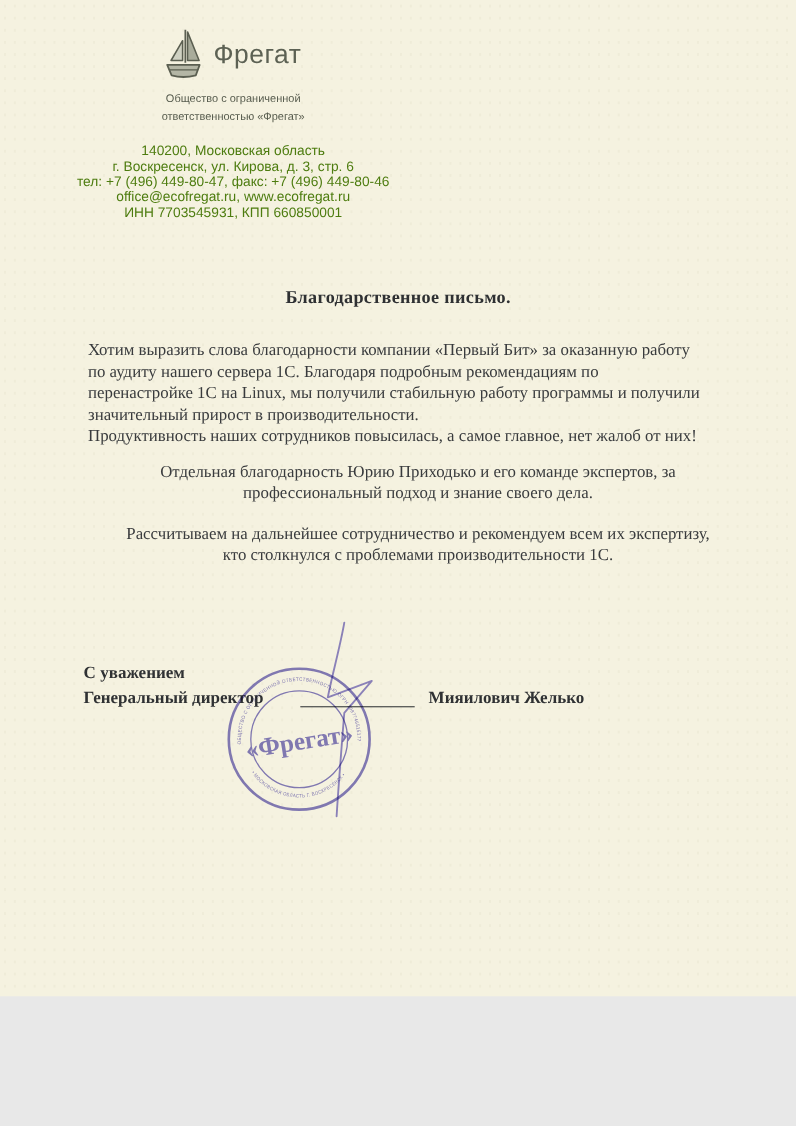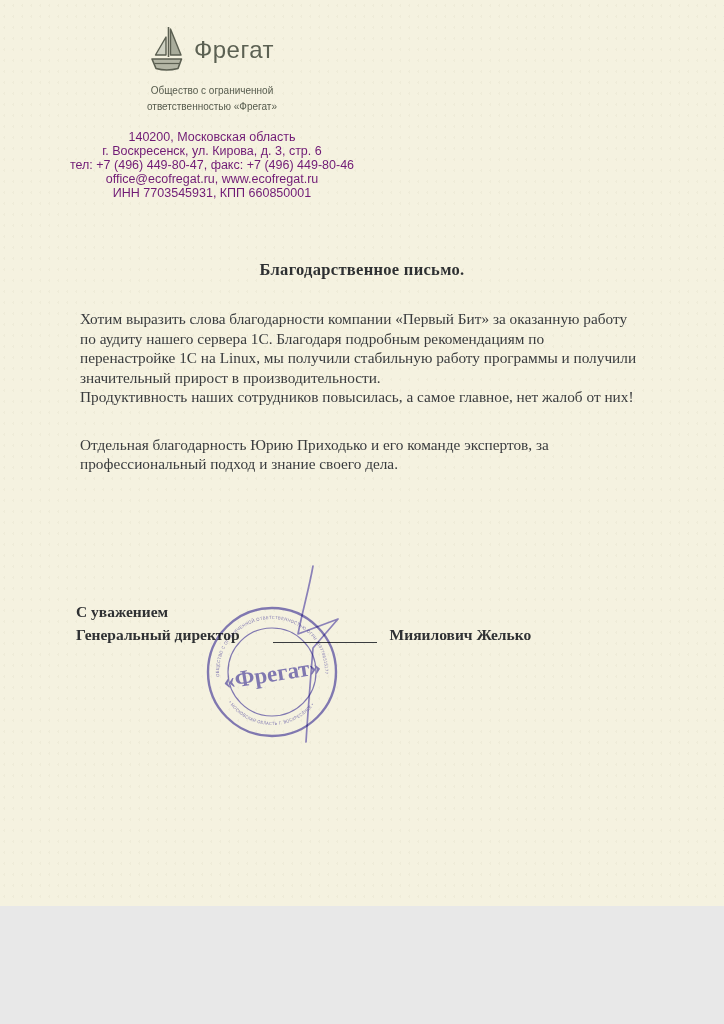--- a/index.html
+++ b/index.html
@@ -48,21 +48,21 @@
   .company-name {
     font-size: 10px;
     line-height: 16px;
     color: #565b4d;
     margin-bottom: 15px;
     white-space: pre-line;
   }
   .company-address {
     font-size: 12.5px;
     line-height: 14px;
-    color: #701a75;
+    color: #4d7c0f;
     white-space: pre-line;
   }
 
   
   .letter-title {
     position: absolute;
     top: 260px;
     left: 0;
     width: 724px;
     text-align: center;
@@ -75,23 +75,23 @@
     position: absolute;
     top: 309px;
     left: 80px;
     width: 600px;
     color: #393b3d;
     font-size: 15.3px;
     line-height: 19.5px;
   }
   .letter-body p {
     white-space: pre-line;
-    margin-bottom: 28px;
-  }
-  .letter-body p + p { margin-bottom: 17px; }
+    margin-bottom: 13px;
+  }
+  .letter-body p + p { margin-bottom: 17px; text-align: center; }
 
   
   .signature-block {
     position: absolute;
     top: 601px;
     left: 76px;
     width: 560px;
     font-weight: bold;
     color: #2f3133;
     font-size: 15.5px;
@@ -192,20 +192,22 @@
   <div class="letter-title">Благодарственное письмо.</div>
 
   <div class="letter-body">
     <p>Хотим выразить слова благодарности компании «Первый Бит» за оказанную работу
 по аудиту нашего сервера 1С. Благодаря подробным рекомендациям по
 перенастройке 1С на Linux, мы получили стабильную работу программы и получили
 значительный прирост в производительности.
 Продуктивность наших сотрудников повысилась, а самое главное, нет жалоб от них!</p>
     <p>Отдельная благодарность Юрию Приходько и его команде экспертов, за
 профессиональный подход и знание своего дела.</p>
+    <p>Рассчитываем на дальнейшее сотрудничество и рекомендуем всем их экспертизу,
+кто столкнулся с проблемами производительности 1С.</p>
   </div>
 
   <div class="signature-block">
     <div class="closing">С уважением</div>
     <div class="signature-row">
       <span class="signature-position">Генеральный директор</span>
       <span class="signature-line"></span>
       <span class="signature-name">Мияилович Желько</span>
     </div>
   </div>

